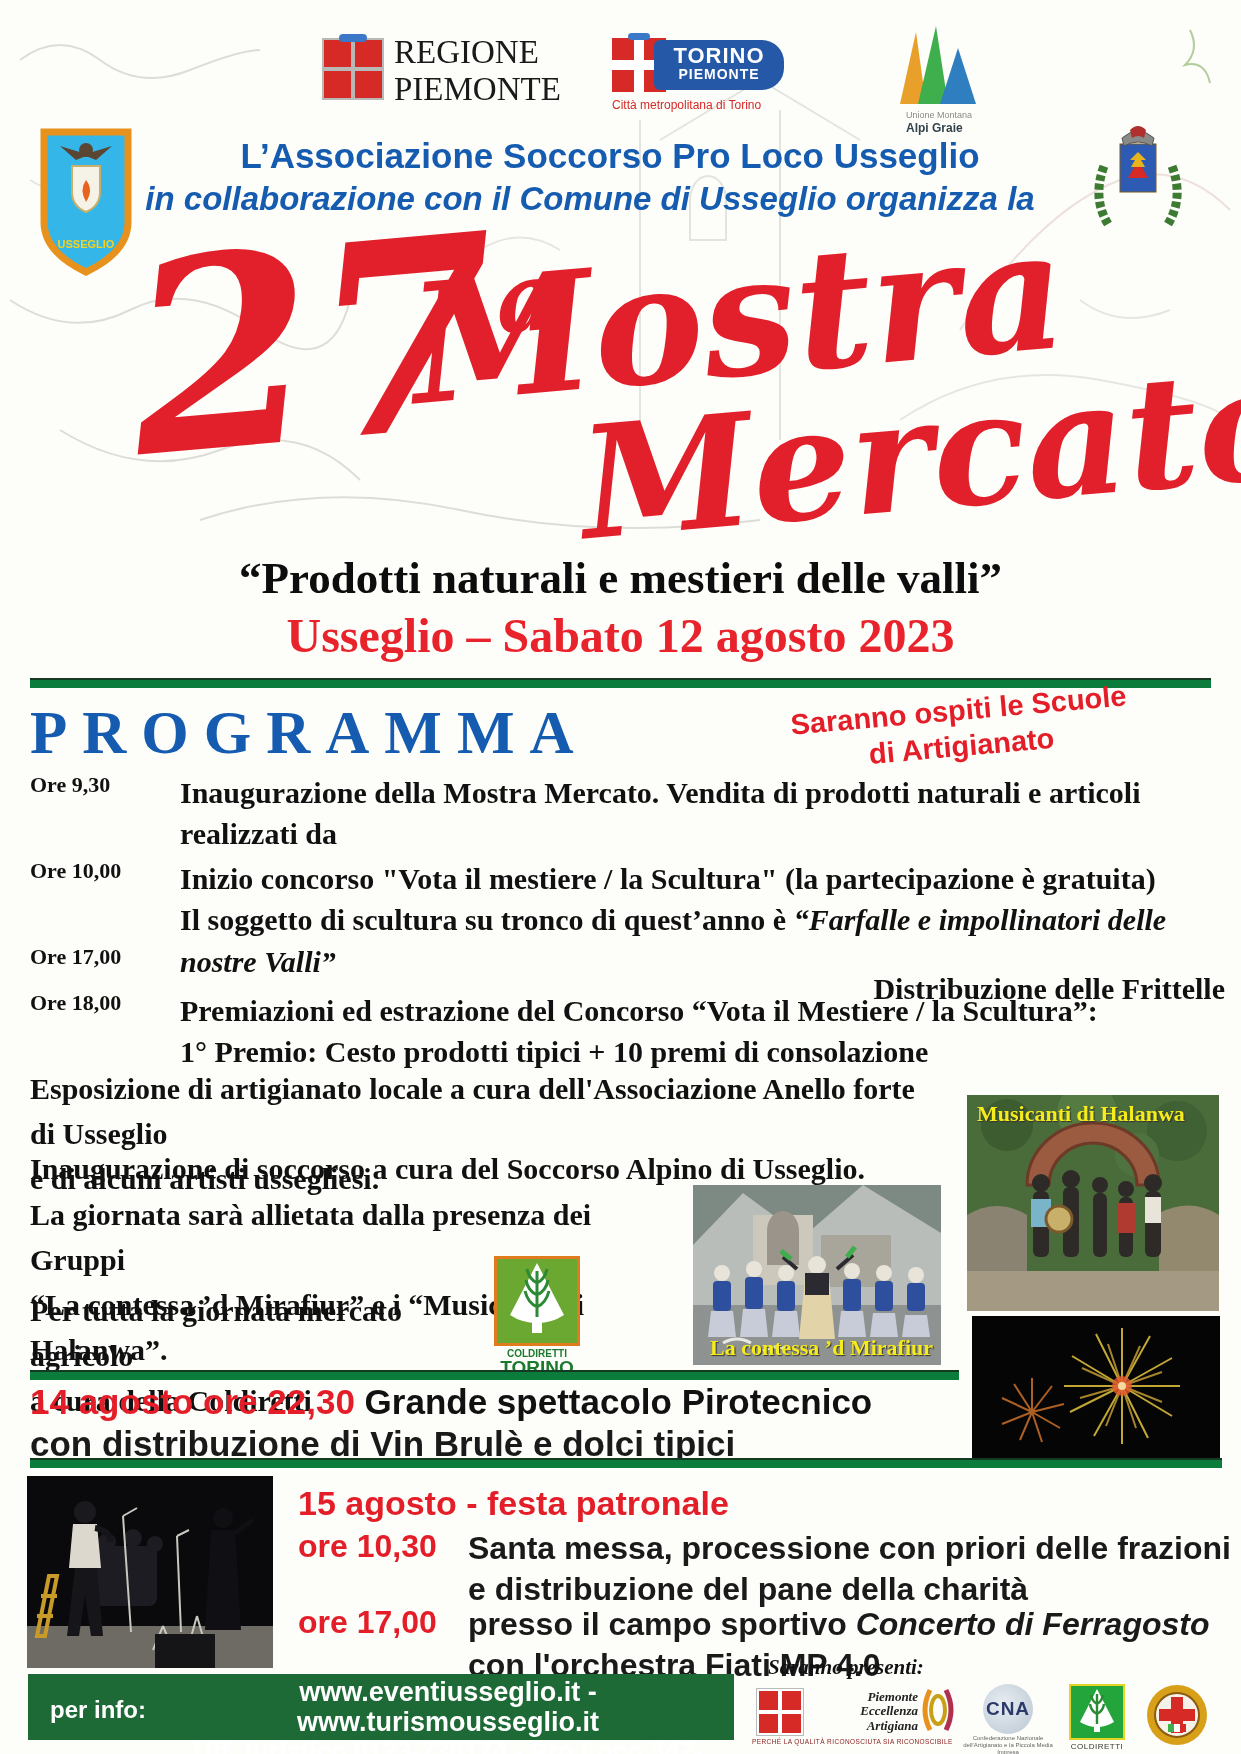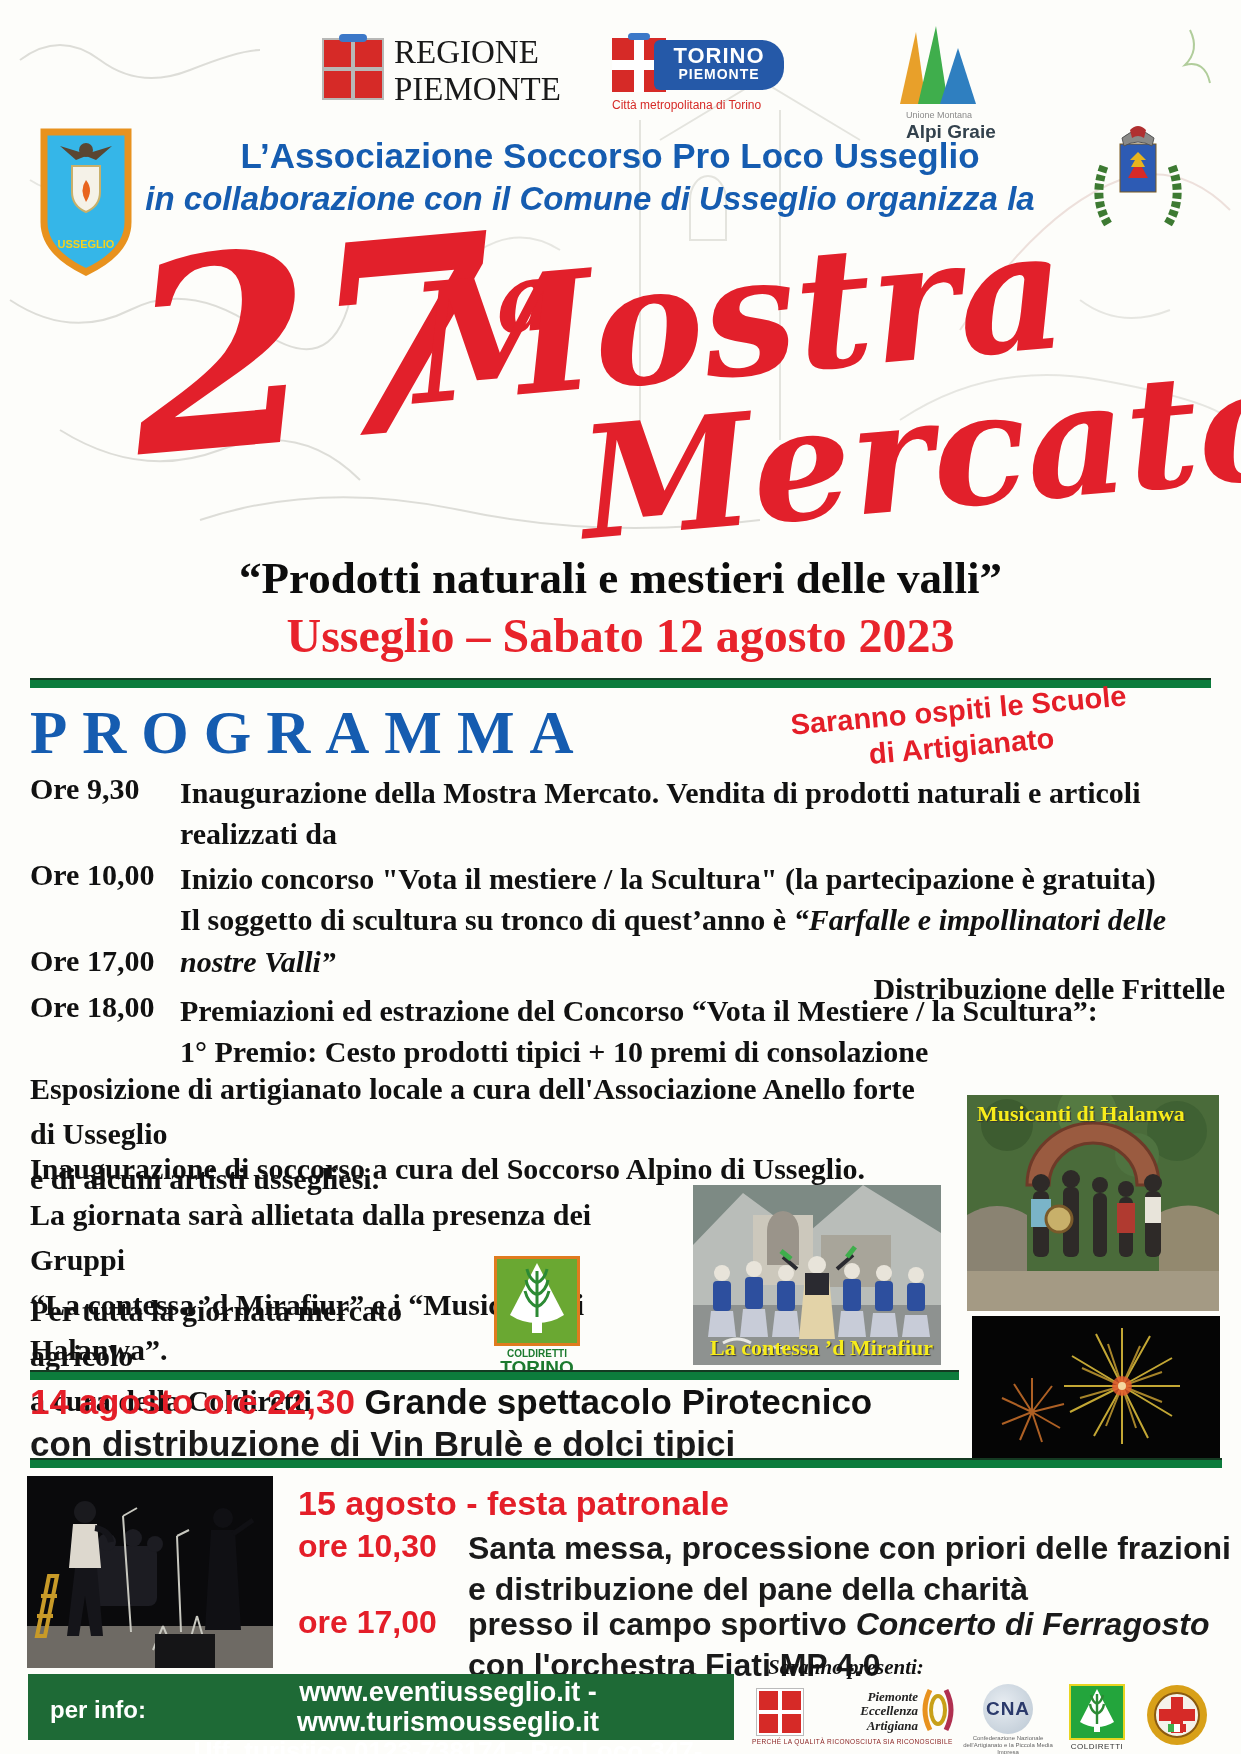--- a/index.html
+++ b/index.html
@@ -30,35 +30,35 @@
   .tor-cross-h{position:absolute;left:0;top:22px;width:54px;height:10px;background:#fff;}
   .tor-ribbon{position:absolute;left:42px;top:4px;width:130px;height:50px;background:#2559a8;
               border-radius:6px 22px 22px 6px;color:#fff;font-family:"Liberation Sans", sans-serif;
               font-weight:bold;text-align:center;line-height:1.0;padding-top:5px;box-sizing:border-box;}
   .tor-ribbon .l1{font-size:22px;letter-spacing:1px;}
   .tor-ribbon .l2{font-size:14px;letter-spacing:1px;}
   .tor-cap{position:absolute;left:0px;top:62px;width:200px;font-family:"Liberation Sans", sans-serif;
            font-size:12px;color:#d62a27;}
   .lg-alpi{left:882px;top:26px;width:120px;height:120px;font-family:"Liberation Sans", sans-serif;}
   .alpi-cap1{position:absolute;left:24px;top:84px;font-size:9px;color:#8a8a8a;}
-  .alpi-cap2{position:absolute;left:24px;top:95px;font-size:19px;font-weight:bold;color:#33424d;}
+  .alpi-cap2{position:absolute;left:24px;top:95px;font-size:12px;font-weight:bold;color:#33424d;}
   .lg-shield{left:36px;top:126px;width:100px;height:152px;}
   .lg-stemma{left:1088px;top:108px;width:100px;height:138px;}
   
   .quote{left:0;top:552px;width:1241px;text-align:center;font-weight:bold;font-size:45px;color:#0d0d0d;}
   .dateline{left:0;top:608px;width:1241px;text-align:center;font-weight:bold;font-size:48px;color:#e8232b;}
   .divider{height:8px;background:#0c7c3c;border-top:2px solid #143a22;}
   .div1{left:30px;top:678px;width:1181px;}
   .div2{left:30px;top:1370px;width:929px;}
   .div3{left:30px;top:1458px;width:1192px;}
   
   .prog-head{left:30px;top:698px;font-weight:bold;font-size:61px;color:#155cb0;letter-spacing:15px;}
   .guest{left:760px;top:692px;width:400px;text-align:center;transform:rotate(-5deg);
          font-family:"Liberation Sans", sans-serif;font-weight:bold;font-size:29px;color:#e41e28;line-height:1.25;}
-  .ptime{position:absolute;left:30px;font-weight:bold;font-size:30px;white-space:nowrap;text-align:right;}
+  .ptime{position:absolute;left:30px;font-weight:bold;font-size:22px;white-space:nowrap;text-align:right;}
   .ptext{position:absolute;left:180px;width:1045px;font-weight:bold;font-size:30px;line-height:1.38;}
   .it{font-style:italic;}
   .para{position:absolute;left:30px;font-weight:bold;font-size:30px;line-height:1.5;}
   
   .photo{position:absolute;overflow:hidden;}
   .caption{position:absolute;color:#f7ec1b;font-weight:bold;font-size:22px;white-space:nowrap;
            text-shadow:1px 1px 1px #333;}
   
   .coldi{left:494px;top:1256px;width:86px;height:118px;text-align:center;}
   .coldi-box{width:80px;height:84px;margin:0 auto;border:3px solid #e07b1e;background:#6aa832;position:relative;}

